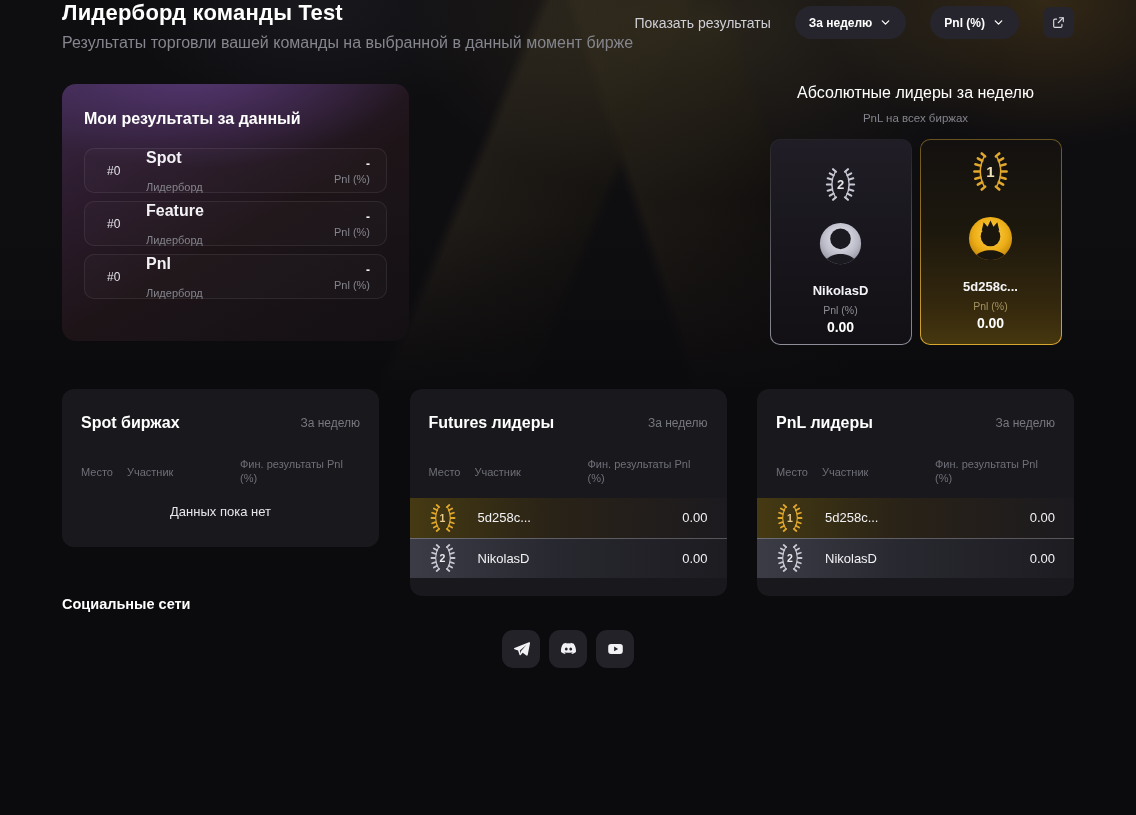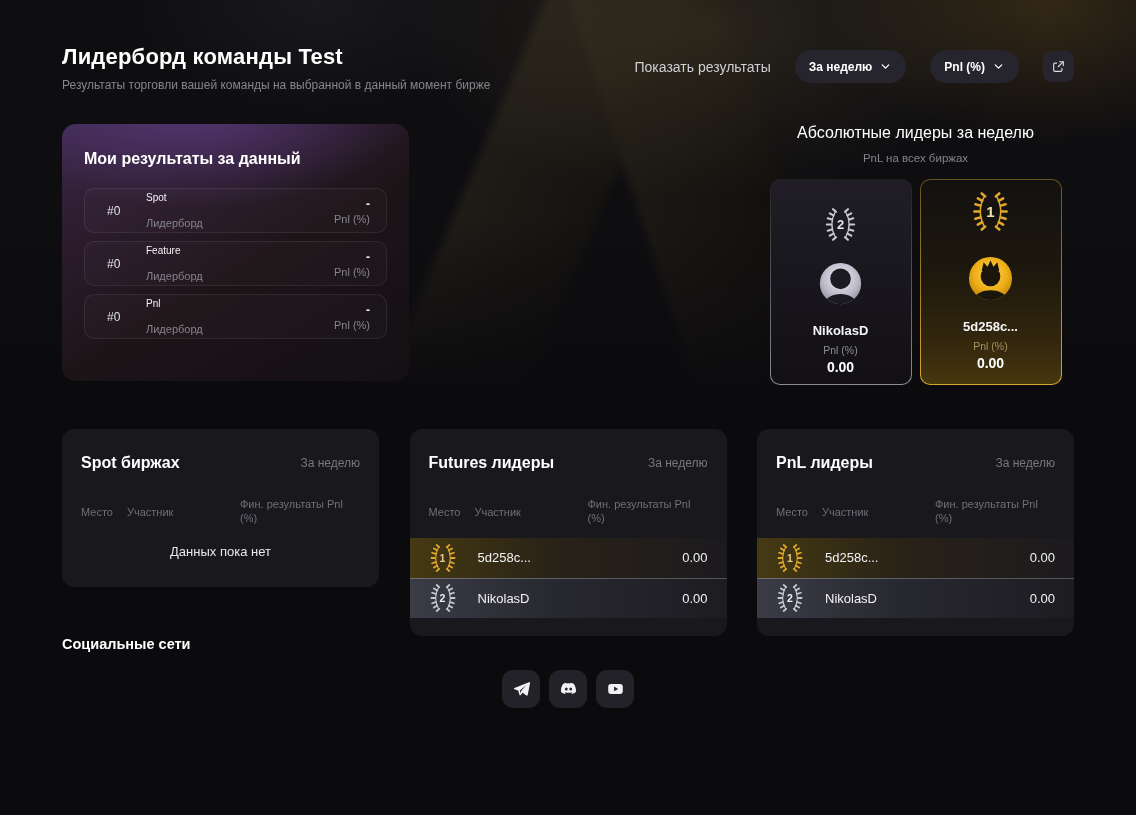--- a/index.html
+++ b/index.html
@@ -12,26 +12,26 @@
     position:absolute; top:0; left:0; width:1136px; height:420px; pointer-events:none;
     background:
       linear-gradient(180deg, rgba(11,10,13,0) 52%, #0b0a0d 94%),
       radial-gradient(ellipse 430px 250px at 62% 6%, rgba(105,92,55,0.30), rgba(0,0,0,0) 70%),
       radial-gradient(ellipse 320px 210px at 92% 0%, rgba(160,120,40,0.26), rgba(0,0,0,0) 70%),
       radial-gradient(ellipse 280px 170px at 28% 0%, rgba(125,125,140,0.10), rgba(0,0,0,0) 70%),
       linear-gradient(113deg, rgba(0,0,0,0) 41%, rgba(48,42,30,0.50) 42%, rgba(26,23,17,0.62) 52%, rgba(0,0,0,0) 53%),
       linear-gradient(72deg, rgba(0,0,0,0) 55%, rgba(44,37,25,0.45) 56%, rgba(20,17,12,0.55) 67%, rgba(0,0,0,0) 68%),
       #0e0d10;
   }
-  .container { position:relative; width:1012px; margin:0 auto; padding-top:44px; }
+  .container { position:relative; width:1012px; margin:0 auto; }
 
   
   .topbar { display:flex; justify-content:space-between; align-items:flex-start; }
   .page-title { font-size:22px; font-weight:700; letter-spacing:0.2px; }
-  .page-subtitle { font-size:12px; color:#85858d; margin-top:8px; }
+  .page-subtitle { font-size:16px; color:#85858d; margin-top:8px; }
   .controls { display:flex; align-items:center; gap:24px; margin-top:6px; }
   .show-results { font-size:14px; color:#cfcfd6; }
   .pill {
     display:flex; align-items:center; gap:7px; background:#26252d; border:none; cursor:pointer;
     color:#fff; font-family:inherit; font-size:12px; font-weight:700;
     padding:0 14px; height:33px; border-radius:17px;
   }
   .pill svg { width:13px; height:13px; }
   .icon-btn {
     width:31px; height:31px; border-radius:8px; background:#26252d; border:none; cursor:pointer;
@@ -49,21 +49,21 @@
       linear-gradient(150deg, #3a2747 0%, #2b1b2c 28%, #1d1418 55%, #131014 100%);
   }
   .my-results-card h2 { font-size:16px; font-weight:700; margin-bottom:20px; }
   .my-row {
     display:flex; align-items:center; height:45px; margin-bottom:8px;
     border:1px solid rgba(255,255,255,0.08); border-radius:10px;
     background:rgba(255,255,255,0.02); padding:0 16px 0 22px;
   }
   .my-row .rank { font-size:12px; color:#e2e2e8; width:39px; }
   .my-row .pair { flex:1; }
-  .my-row .pair .nm { font-size:10px; font-weight:400; color:#f2f2f5; }
+  .my-row .pair .nm { font-size:16px; font-weight:700; color:#f2f2f5; }
   .my-row .pair .sub { font-size:11px; color:#84848d; margin-top:14px; }
   .my-row .right { text-align:right; }
   .my-row .right .val { font-size:12px; font-weight:700; color:#f2f2f5; }
   .my-row .right .met { font-size:11px; color:#84848d; margin-top:2px; }
 
   .podium-block { width:317px; text-align:center; }
   .podium-block h2 { font-size:16px; font-weight:400; }
   .podium-block .sub { font-size:11.5px; color:#84848d; margin-top:10px; }
   .podium { display:flex; justify-content:center; gap:8px; margin-top:15px; }
   .podium-card {

